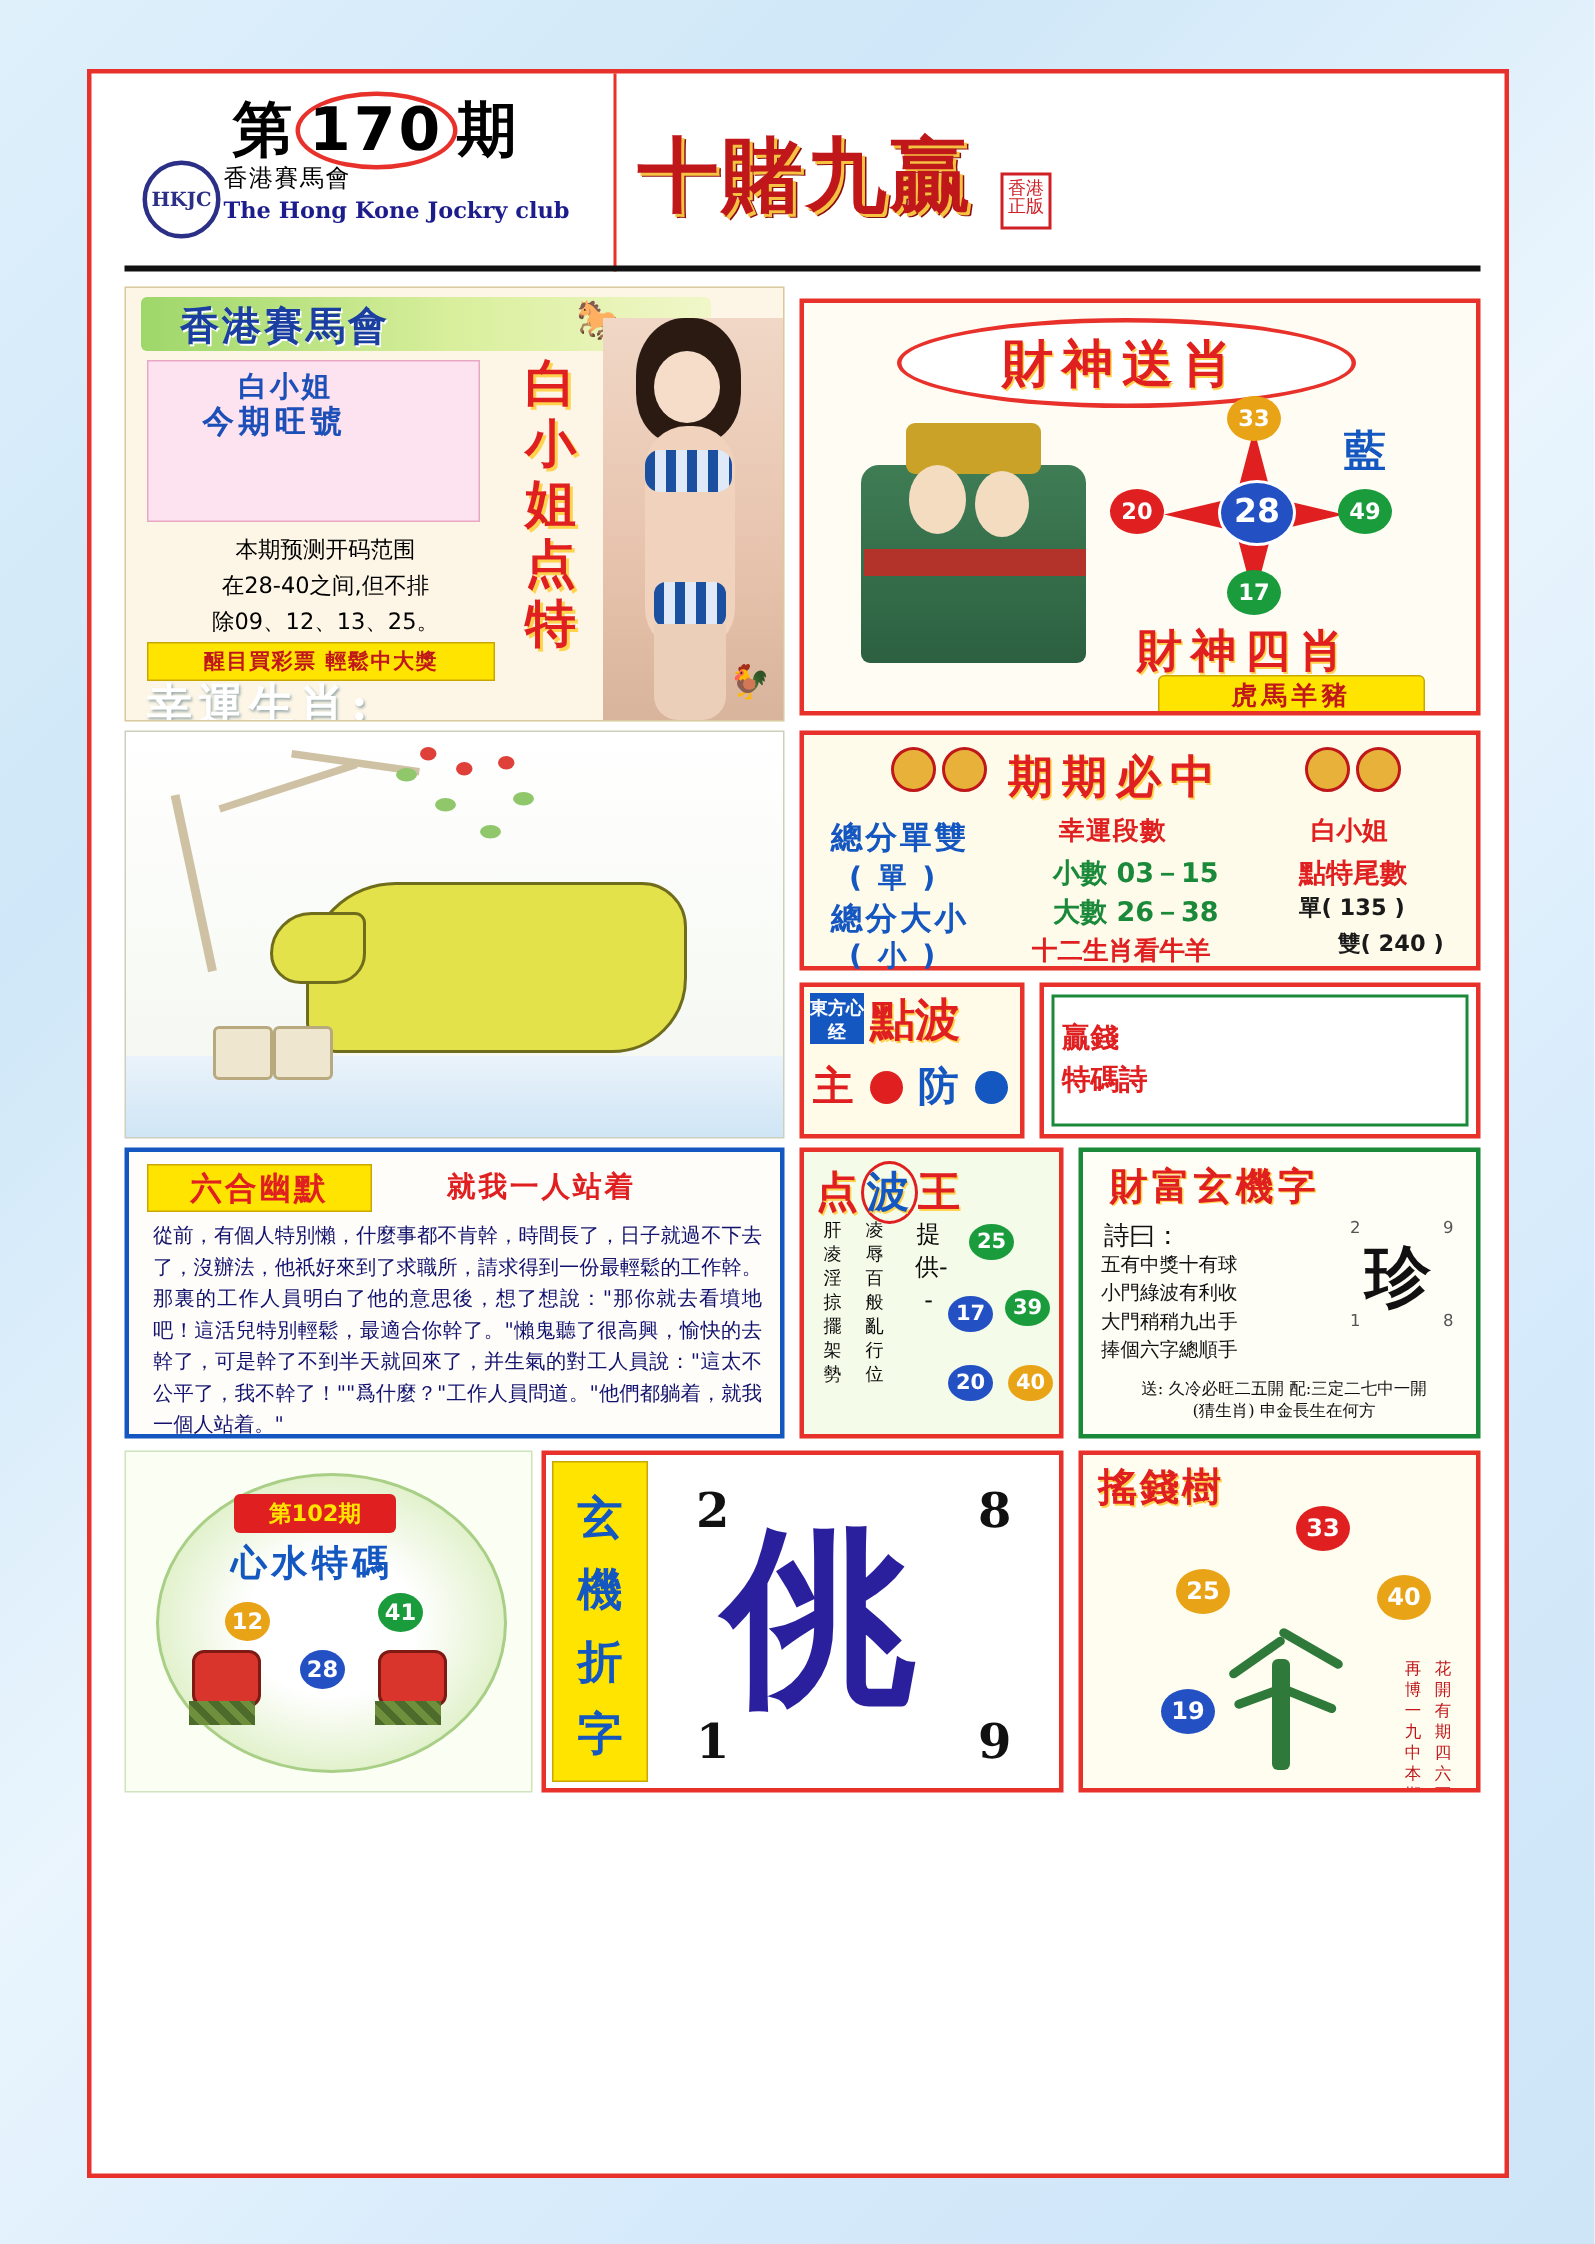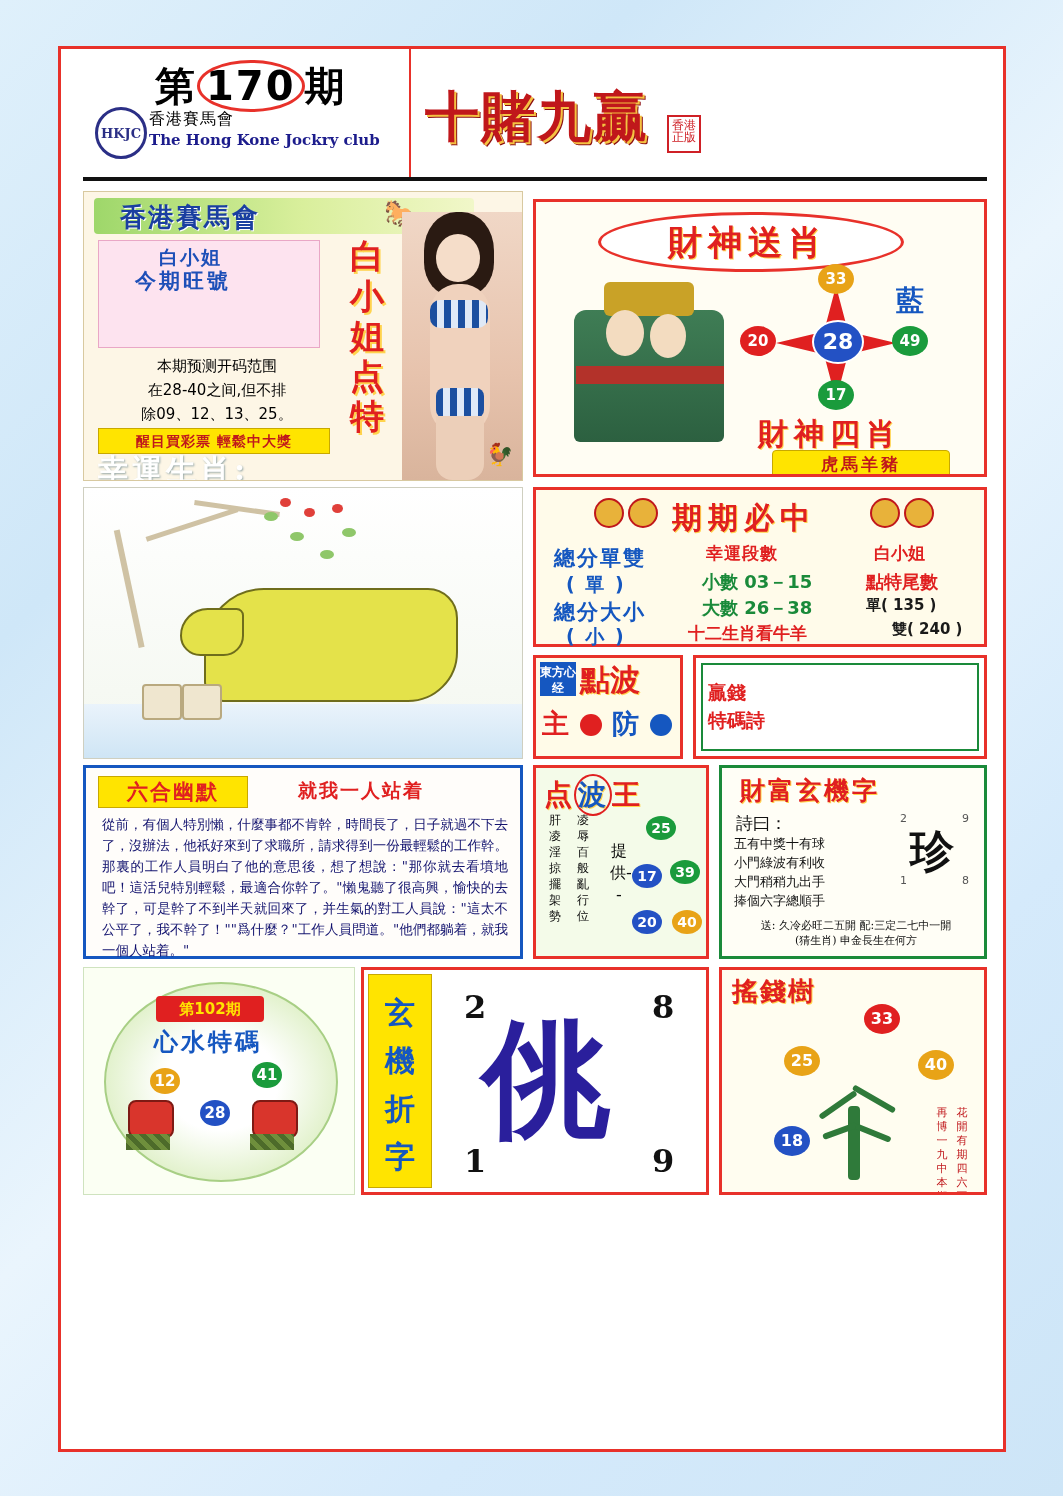--- a/index.html
+++ b/index.html
@@ -151,21 +151,21 @@
   .hum-sub{position:absolute;left:212px;top:10px;font-size:19px;color:#e02020;font-weight:bold;letter-spacing:2px;}
   .hum-body{position:absolute;left:16px;top:46px;width:406px;font-size:13.5px;line-height:21px;color:#12126e;text-align:justify;
     font-family:"DejaVu Serif","Liberation Serif",serif;}
   
   .p-dbw{position:absolute;left:472px;top:716px;width:176px;height:194px;background:#f4fbe9;border:3px solid #e8312a;box-sizing:border-box;overflow:hidden;}
   .dbw-title{position:absolute;left:8px;top:6px;font-size:28px;font-weight:bold;color:#e02020;
     font-family:"DejaVu Serif","Liberation Serif",serif;letter-spacing:2px;text-shadow:1px 1px 0 #ffd34d;}
   .dbw-title .bo{display:inline-block;border:2px solid #e02020;border-radius:50%;padding:0 2px;color:#1557c0;}
   .dbw-col{position:absolute;font-size:12px;color:#0b0b0b;line-height:16px;width:14px;text-align:center;
     font-family:"DejaVu Serif","Liberation Serif",serif;}
-  .dbw-ti{position:absolute;left:74px;top:44px;font-size:16px;color:#0b0b0b;line-height:22px;width:18px;text-align:center;margin-top:28px;}
+  .dbw-ti{position:absolute;left:74px;top:44px;font-size:16px;color:#0b0b0b;line-height:22px;width:18px;text-align:center;}
   .dbw-ball{position:absolute;width:30px;height:24px;border-radius:50%;color:#fff;font-size:14px;font-weight:bold;
     text-align:center;line-height:24px;}
   
   .p-cf{position:absolute;left:658px;top:716px;width:268px;height:194px;background:#fffef6;border:3px solid #1a8a3a;box-sizing:border-box;}
   .cf-title{position:absolute;left:18px;top:6px;font-size:25px;font-weight:bold;color:#e02020;
     font-family:"DejaVu Serif","Liberation Serif",serif;letter-spacing:3px;text-shadow:1px 1px 0 #ffd34d;}
   .cf-shi{position:absolute;left:14px;top:44px;font-size:17px;color:#111;font-family:"DejaVu Serif","Liberation Serif",serif;}
   .cf-poem{position:absolute;left:12px;top:66px;width:150px;font-size:13px;line-height:19px;color:#111;
     font-family:"DejaVu Serif","Liberation Serif",serif;}
   .cf-big{position:absolute;left:188px;top:54px;font-size:44px;font-weight:bold;color:#111;
@@ -400,21 +400,21 @@
     <div class="xj-n" style="left:100px;top:172px;">1</div>
     <div class="xj-n" style="left:288px;top:172px;">9</div>
     <div class="xj-big">佻</div>
   </div>
 
   <div class="p-yq">
     <div class="yq-title">搖錢樹</div>
     <div class="yq-ball" style="left:142px;top:34px;background:#e02020;">33</div>
     <div class="yq-ball" style="left:62px;top:76px;background:#e8a317;">25</div>
     <div class="yq-ball" style="left:196px;top:80px;background:#e8a317;">40</div>
-    <div class="yq-ball" style="left:52px;top:156px;background:#2351c4;">18</div>
+    <div class="yq-ball" style="left:52px;top:156px;background:#2351c4;">19</div>
     <div class="yq-tree">
       <div class="yq-trunk"></div>
       <div class="yq-br" style="left:2px;top:36px;width:44px;transform:rotate(-35deg);"></div>
       <div class="yq-br" style="left:36px;top:30px;width:48px;transform:rotate(30deg);"></div>
       <div class="yq-br" style="left:8px;top:62px;width:36px;transform:rotate(-20deg);"></div>
       <div class="yq-br" style="left:40px;top:64px;width:38px;transform:rotate(22deg);"></div>
     </div>
     <div class="yq-vtxt" style="left:234px;top:136px;">花開有期四六至</div>
     <div class="yq-vtxt" style="left:214px;top:136px;">再博一九中本期</div>
   </div>

